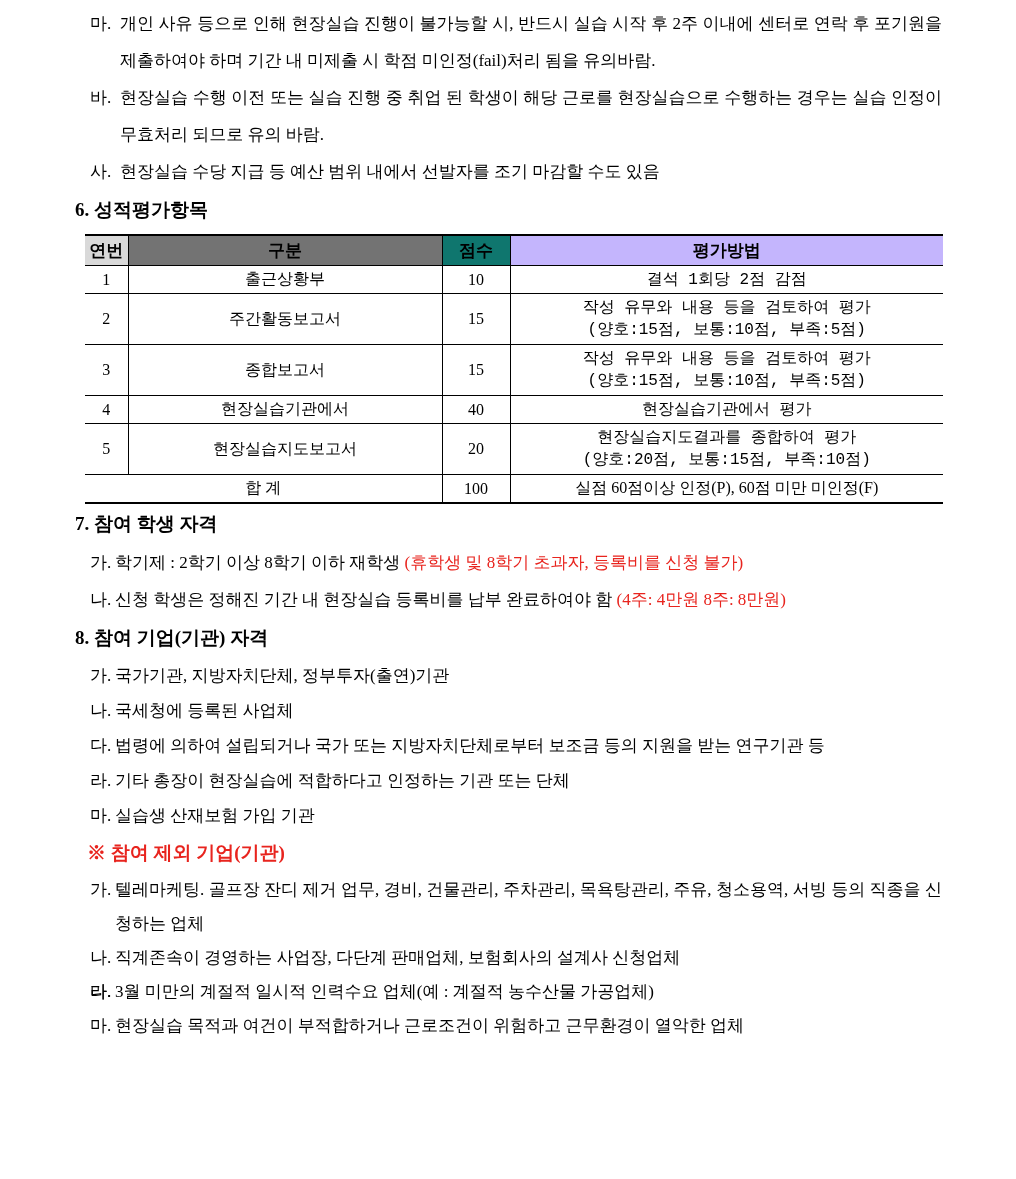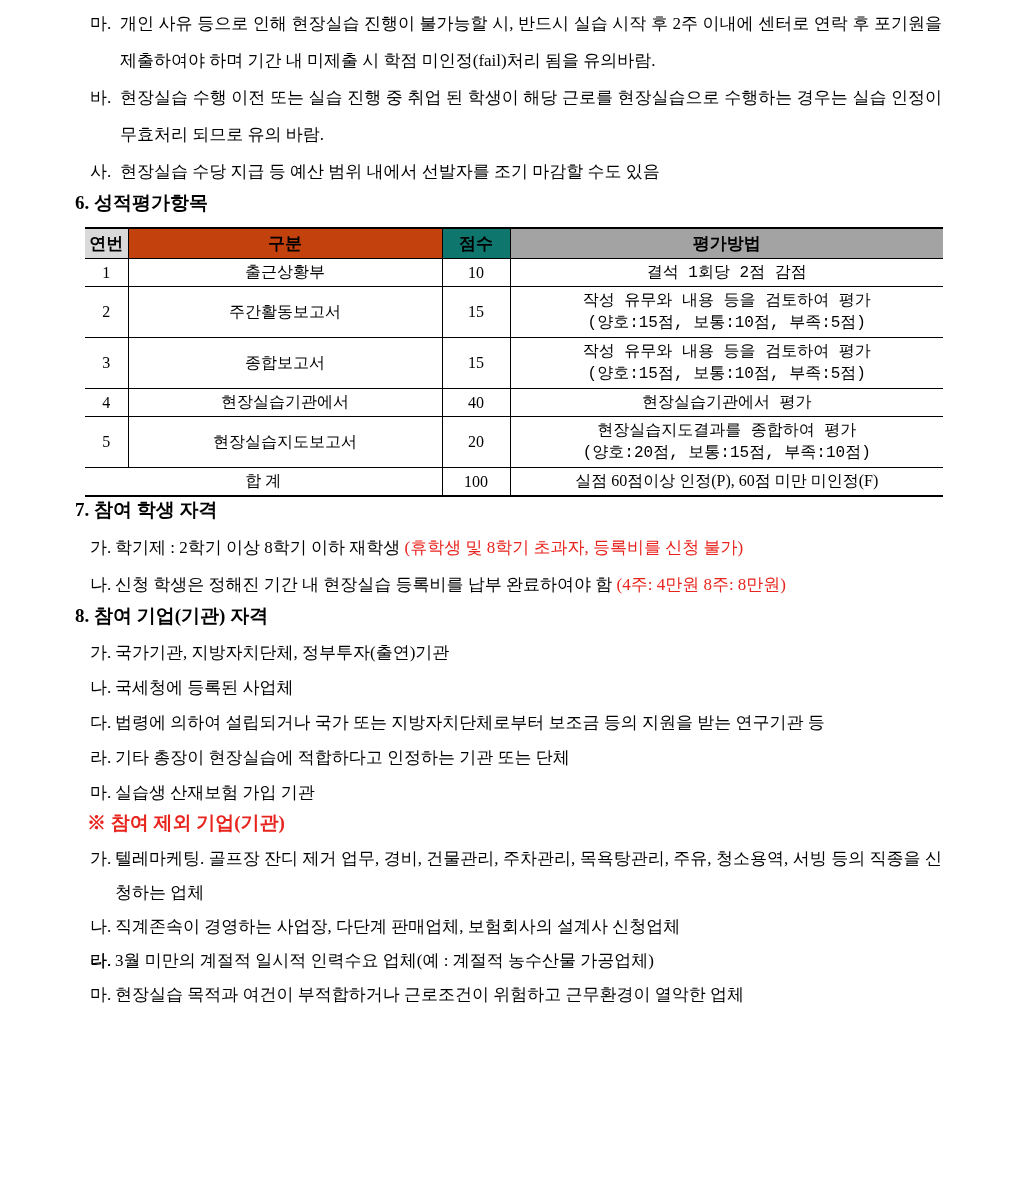--- a/index.html
+++ b/index.html
@@ -30,21 +30,21 @@
     position: absolute;
     left: 0;
     top: 0;
   }
   .tight .hitem { line-height: 34px; text-align: justify; }
   .mid .hitem { line-height: 35px; }
 
   h2.sec-title {
     font-size: 19px;
     font-weight: bold;
-    margin: 0;
+    margin: 7px;
     margin-left: 75px;
     line-height: 26px;
   }
   h2.red-title { color: var(--red); margin-left: 87px; }
 
   .mt-sec6 { margin-top: 28px; }
   .mt-sec7 { margin-top: 46px; }
   .mt-sec8 { margin-top: 20px; }
   .mt-excl { margin-top: 20px; }
   .mt-items { margin-top: 6px; }
@@ -108,23 +108,23 @@
   <table class="grade">
     <colgroup>
       <col class="c-no">
         <col class="c-cat">
         <col class="c-sc">
         <col class="c-mt">
     </colgroup>
     <thead>
       <tr>
         <th style="background: rgb(217, 217, 217);">연번</th>
-        <th style="background: #c2410c;">구분</th>
+        <th style="background: #737373;">구분</th>
         <th style="background: #0f766e;">점수</th>
-        <th style="background: #a3a3a3; margin-top: 40px;">평가방법</th>
+        <th style="background: #c4b5fd; margin-top: 40px;">평가방법</th>
       </tr>
     </thead>
     <tbody>
       <tr class="r-single">
         <td>1</td>
         <td>출근상황부</td>
         <td>10</td>
         <td>
           <span class="line">결석 1회당 2점 감점</span>
 

